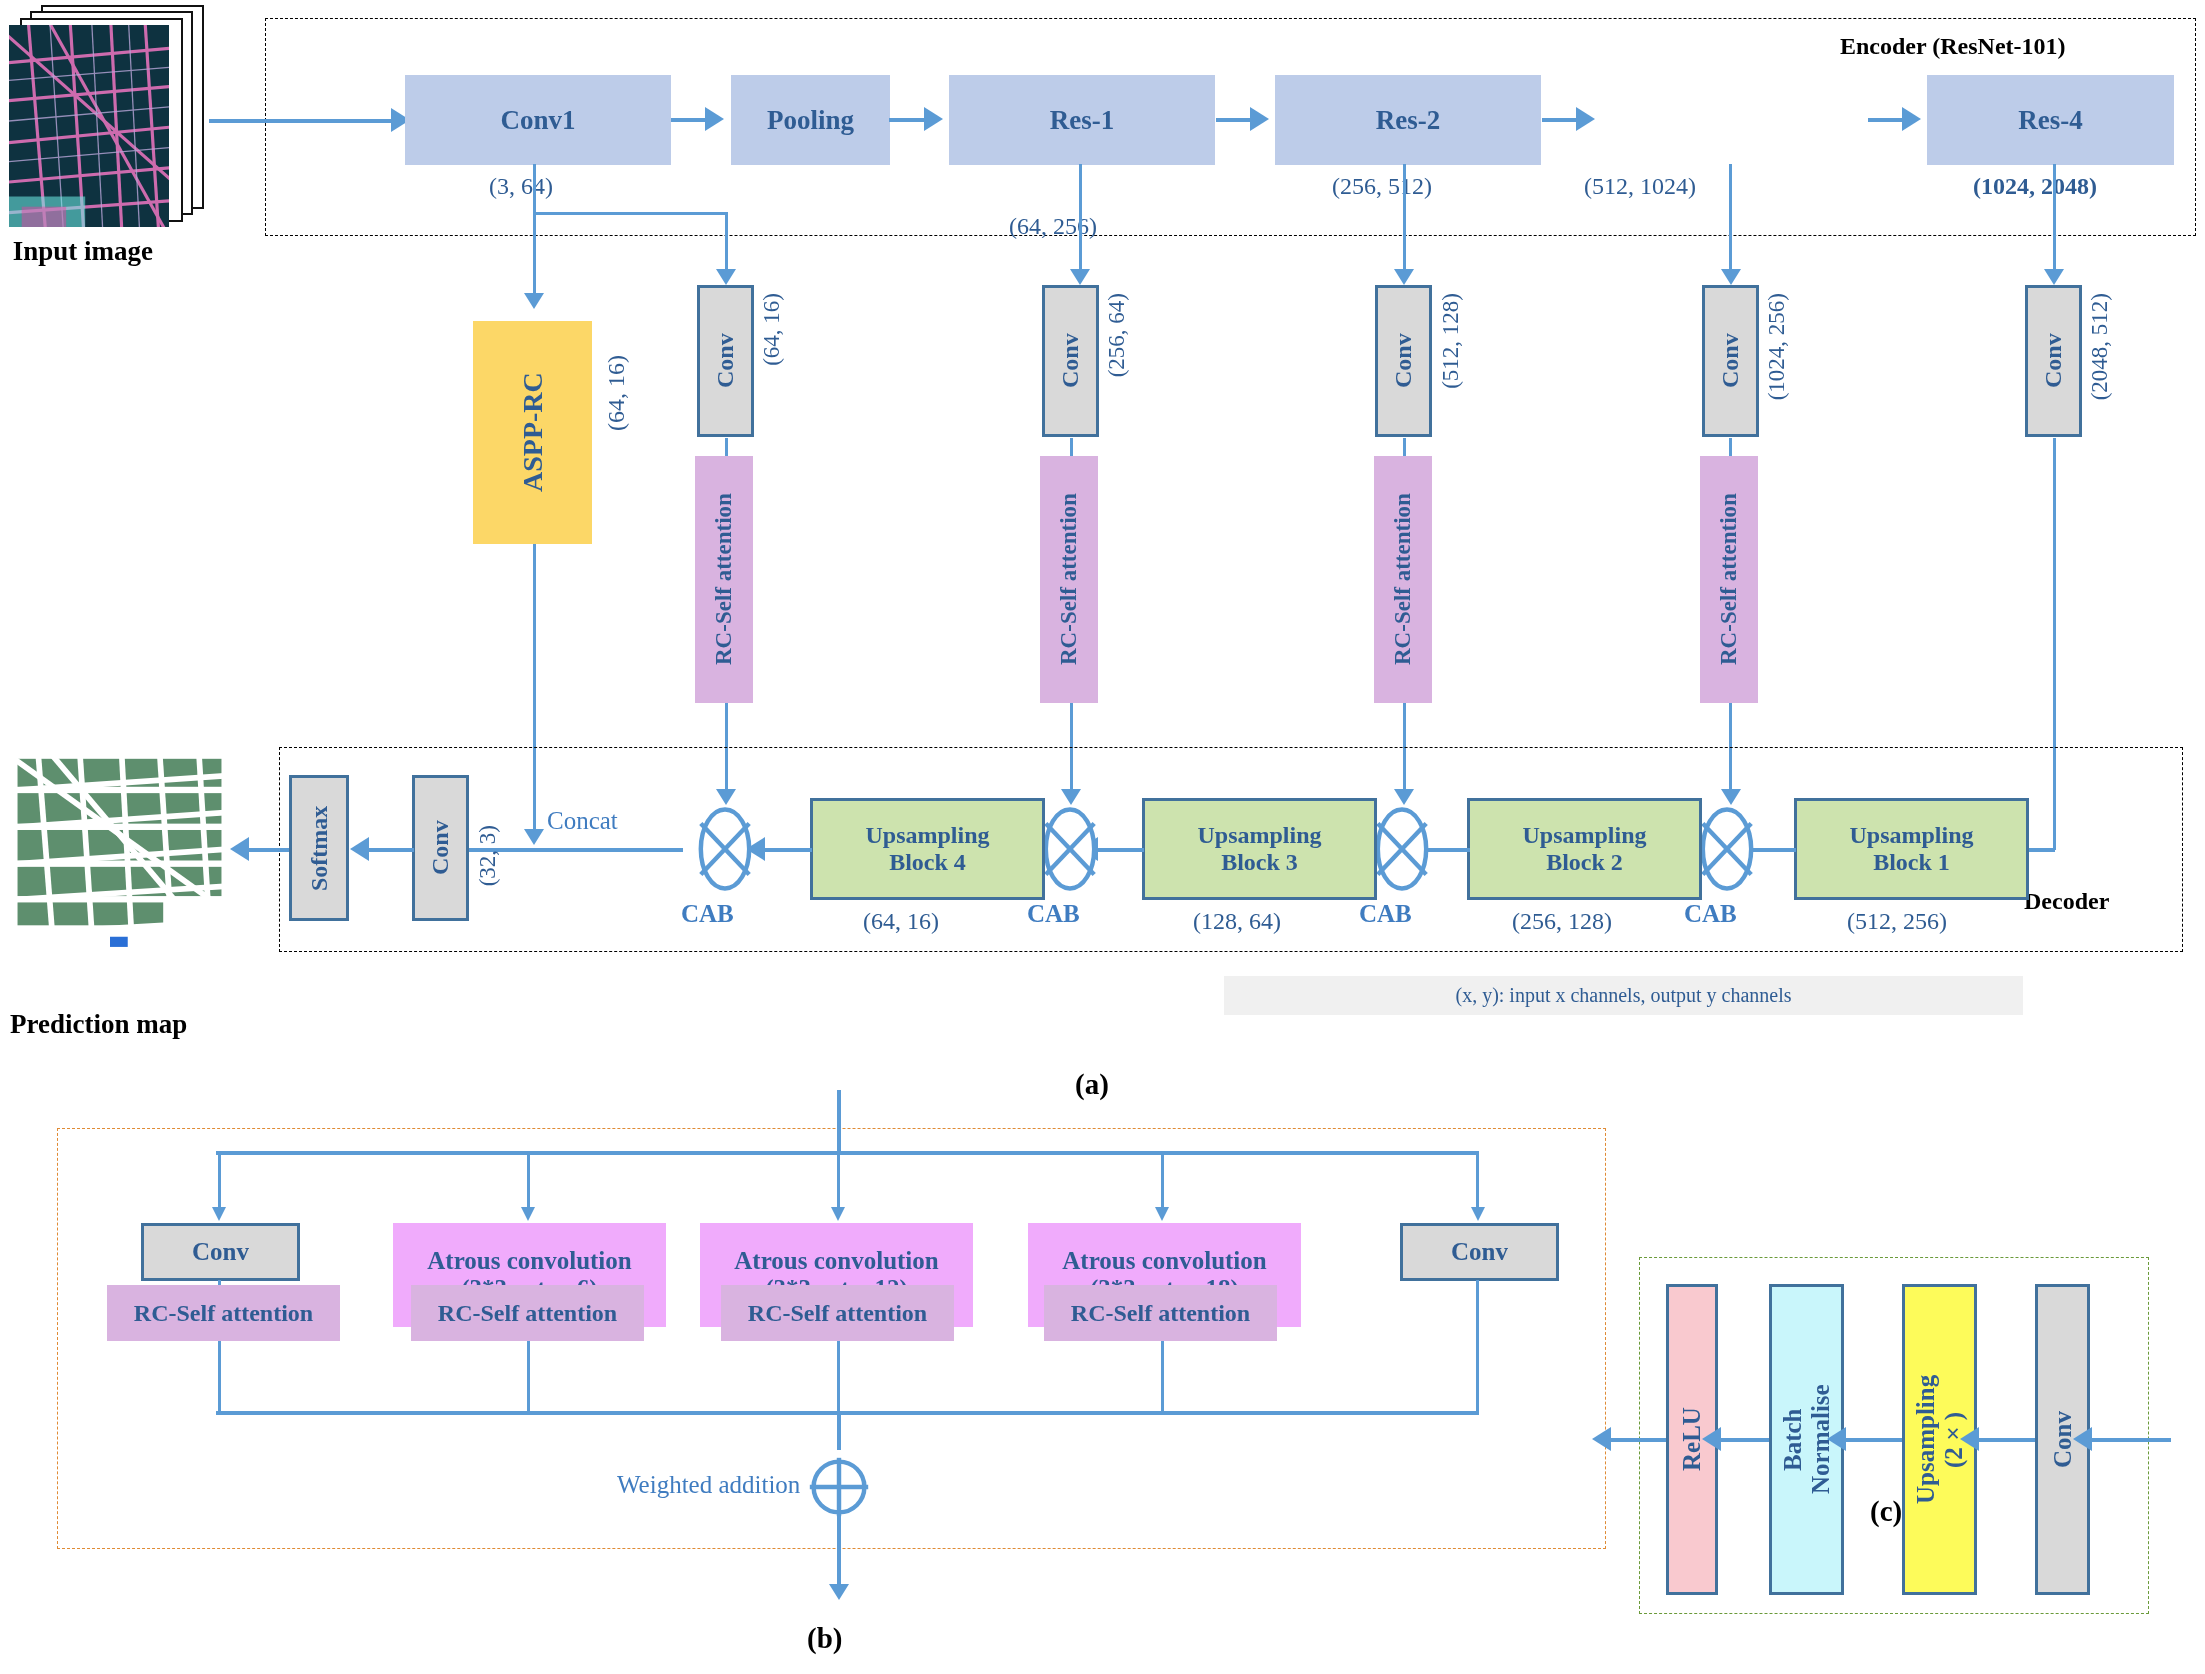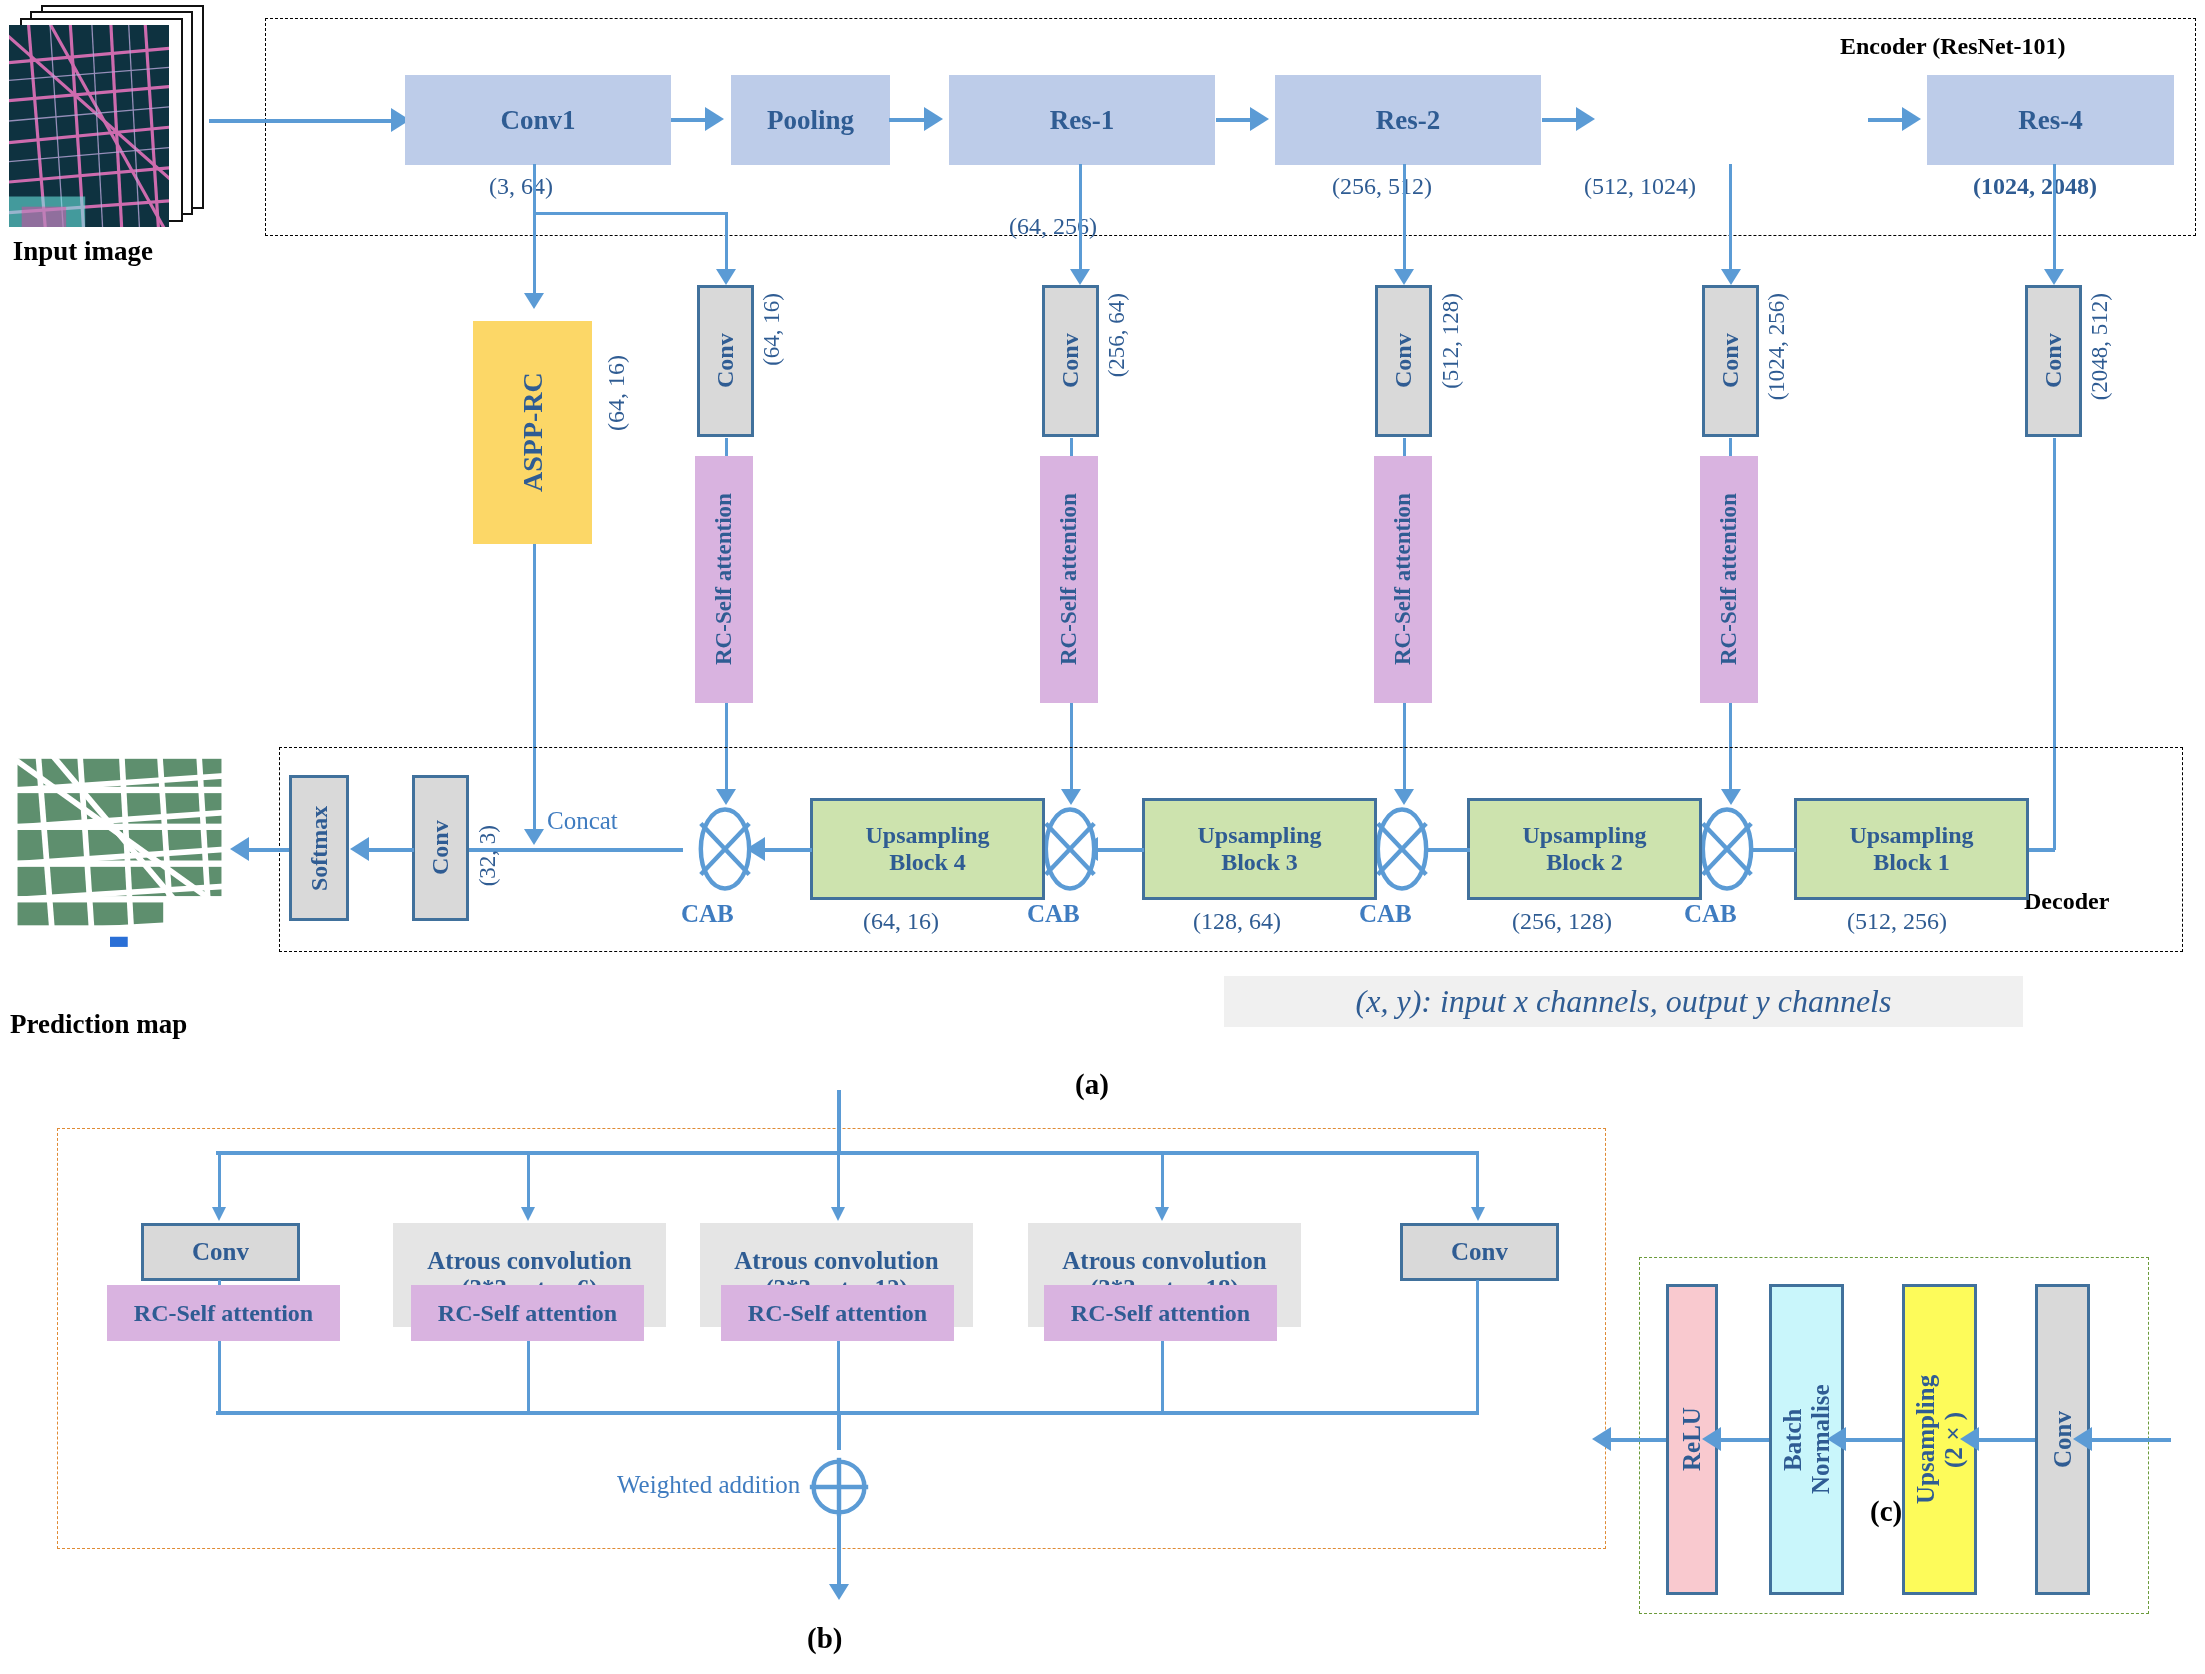--- a/index.html
+++ b/index.html
@@ -6,21 +6,21 @@
   body{font-family:"Liberation Serif", serif;}
   #root{position:relative;width:2205px;height:1674px;background:#fff;overflow:hidden;}
 
   
   .abs{position:absolute;box-sizing:border-box;}
 
   
   .node{display:flex;align-items:center;justify-content:center;text-align:center;
         color:#2f5c93;font-weight:bold;line-height:1.12;}
   .blue{background:#bdcce9;}
-  .blue2{background:#e5e5e5;}
+  .blue2{background:#f0abfc;}
   .grey{background:#d9d9d9;border:3.2px solid #41719c;}
   .purple{background:#d9b3e0;}
   .yellow{background:#fcd767;}
   .green{background:#cde3ae;border:3.2px solid #41719c;}
   .pink{background:#f9c9cf;border:3.2px solid #41719c;}
   .cyan{background:#c9f6fb;border:3.2px solid #41719c;}
   .yellow2{background:#fdfb5a;border:3.2px solid #41719c;}
 
   .vert{writing-mode:vertical-rl;transform:rotate(180deg);}
 
@@ -348,21 +348,21 @@
           <path d="M290 -10 L310 320"></path>
         <path d="M-10 0 L340 250"></path>
           <path d="M50 -10 L330 320"></path>
       </g>
       <rect x="0" y="268" width="330" height="42" fill="#ffffff"></rect>
       <rect x="150" y="286" width="28" height="16" fill="#2a6fd6"></rect>
     </svg>
   </div>
   <div class="lbl lbl-black" style="left:10px;top:1009px;font-size:27px;">Prediction map</div>
 
-  <div class="legend" style="left:1224px;top:976px;width:799px;height:51px;font-size:32px;font-style:italic;">
+  <div class="legend" style="left:1224px;top:976px;width:799px;height:39px;font-size:20px;">
     <span>(x, y): input x channels, output y channels</span>
   </div>
 
   <div class="cap" style="left:1075px;top:1068px;">(a)</div>
 
   <div class="dash-o" style="left:57px;top:1128px;width:1547px;height:419px;"></div>
 
   <div class="ln lnv" style="left:837px;top:1090px;width:3.8px;height:63px;"></div>
 
   <div class="ln lnh" style="left:216px;top:1151px;width:1263px;"></div>

